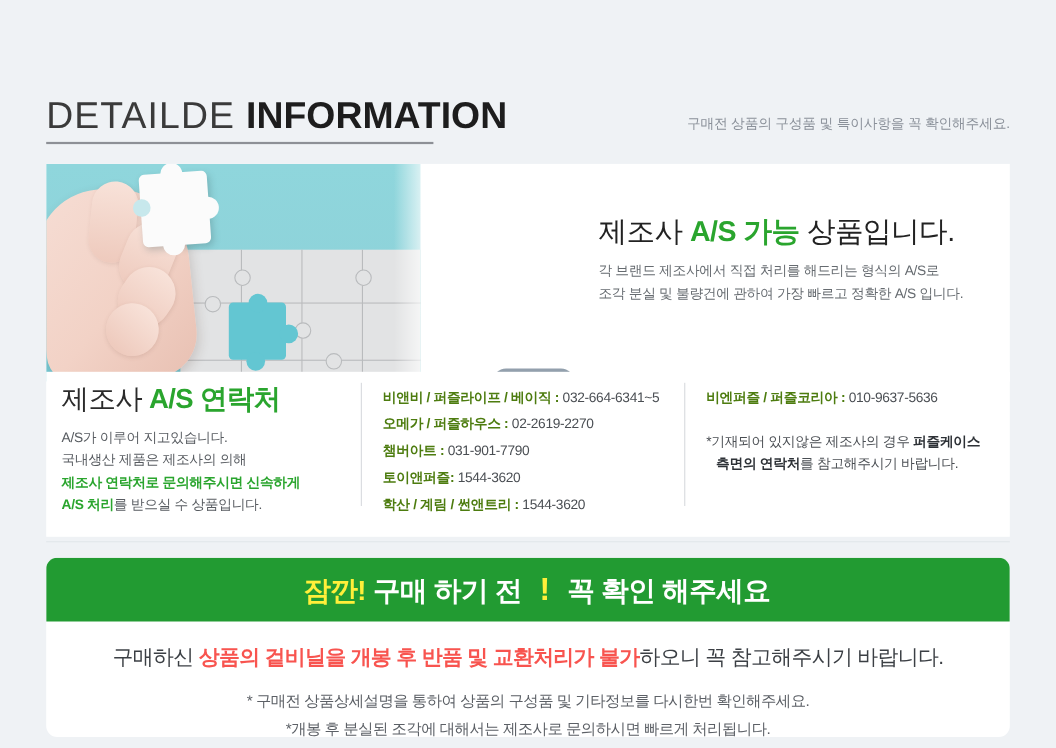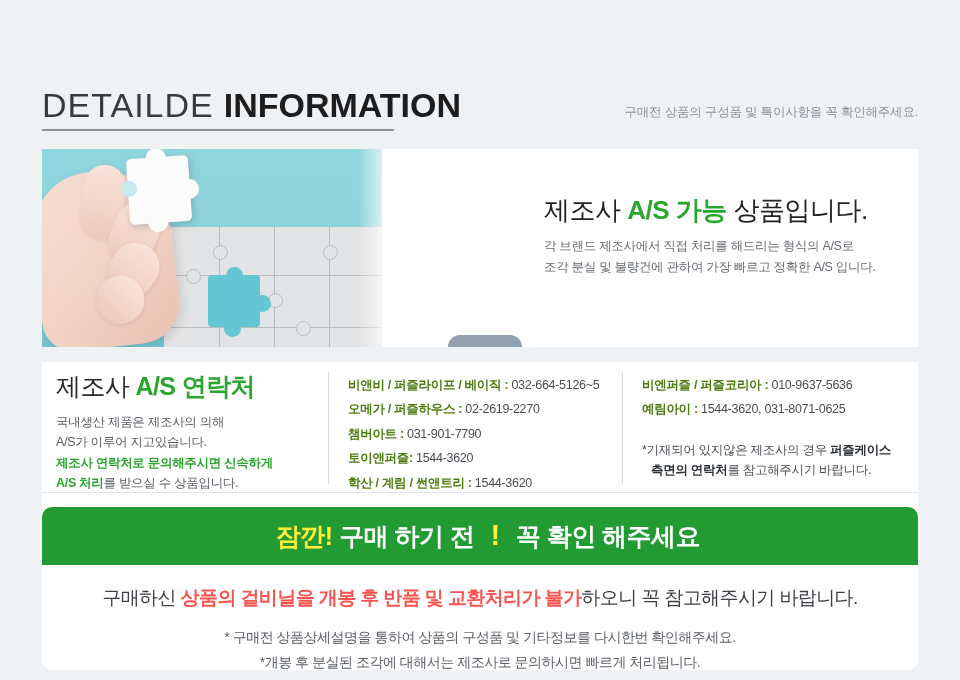--- a/index.html
+++ b/index.html
@@ -104,21 +104,21 @@
     letter-spacing:-0.5px;
   }
   .hero-title .accent{color:#2aa52e;font-weight:bold;}
   .hero-sub{
     margin-top:10px;font-size:12.5px;color:#666b70;line-height:1.65;
     letter-spacing:-0.3px;
   }
 
   
   .contact{
-    position:absolute;left:42px;top:340px;width:876px;height:150px;
+    position:absolute;left:42px;top:316px;width:876px;height:150px;
     background:#ffffff;
   }
   .c-left{position:absolute;left:14px;top:8px;width:272px;}
   .c-head{font-size:25px;color:#2b2b2b;letter-spacing:-0.6px;white-space:nowrap;}
   .c-head .accent{color:#2aa52e;font-weight:bold;}
   .c-body{margin-top:9px;font-size:12.5px;color:#575b60;line-height:1.62;letter-spacing:-0.3px;}
   .c-body .g{color:#2aa52e;font-weight:bold;}
 
   .divider{position:absolute;top:10px;width:1px;height:112px;background:#d7dade;}
   .div1{left:286px;}
@@ -231,41 +231,40 @@
     </div>
   </div>
 
   <div class="contact">
 
     <div class="c-left">
       <div class="c-head">
         <span>제조사 </span><span class="accent">A/S 연락처</span>
       </div>
       <div class="c-body">
+        <div>A/S가 이루어 지고있습니다.</div>
         <div>국내생산 제품은 제조사의 의해</div>
-        <div>A/S가 이루어 지고있습니다.</div>
         <div class="g">제조사 연락처로 문의해주시면 신속하게</div>
         <div><span class="g">A/S 처리</span><span>를 받으실 수 상품입니다.</span></div>
       </div>
     </div>
 
     <div class="divider div1"></div>
     <div class="divider div2"></div>
 
     <div class="c-mid">
-      <div class="phone-row"><b>비앤비 / 퍼즐라이프 / 베이직 : </b><span>032-664-5126~5</span></div>
+      <div class="phone-row"><b>비앤비 / 퍼즐라이프 / 베이직 : </b><span>032-664-6341~5</span></div>
       <div class="phone-row"><b>오메가 / 퍼즐하우스 : </b><span>02-2619-2270</span></div>
       <div class="phone-row"><b>챔버아트 : </b><span>031-901-7790</span></div>
       <div class="phone-row"><b>토이앤퍼즐: </b><span>1544-3620</span></div>
       <div class="phone-row"><b>학산 / 계림 / 썬앤트리 : </b><span>1544-3620</span></div>
     </div>
 
     <div class="c-right">
       <div class="phone-row"><b>비엔퍼즐 / 퍼즐코리아 : </b><span>010-9637-5636</span></div>
-      <div class="phone-row"><b>예림아이 : </b><span>1544-3620, 031-8071-0625</span></div>
       <div class="note">
         <span>*기재되어 있지않은 제조사의 경우 </span><b>퍼즐케이스</b>
         <span class="indent"><b>측면의 연락처</b><span>를 참고해주시기 바랍니다.</span></span>
       </div>
     </div>
   </div>
 
   <div class="hr-soft"></div>
 
   <div class="card">

